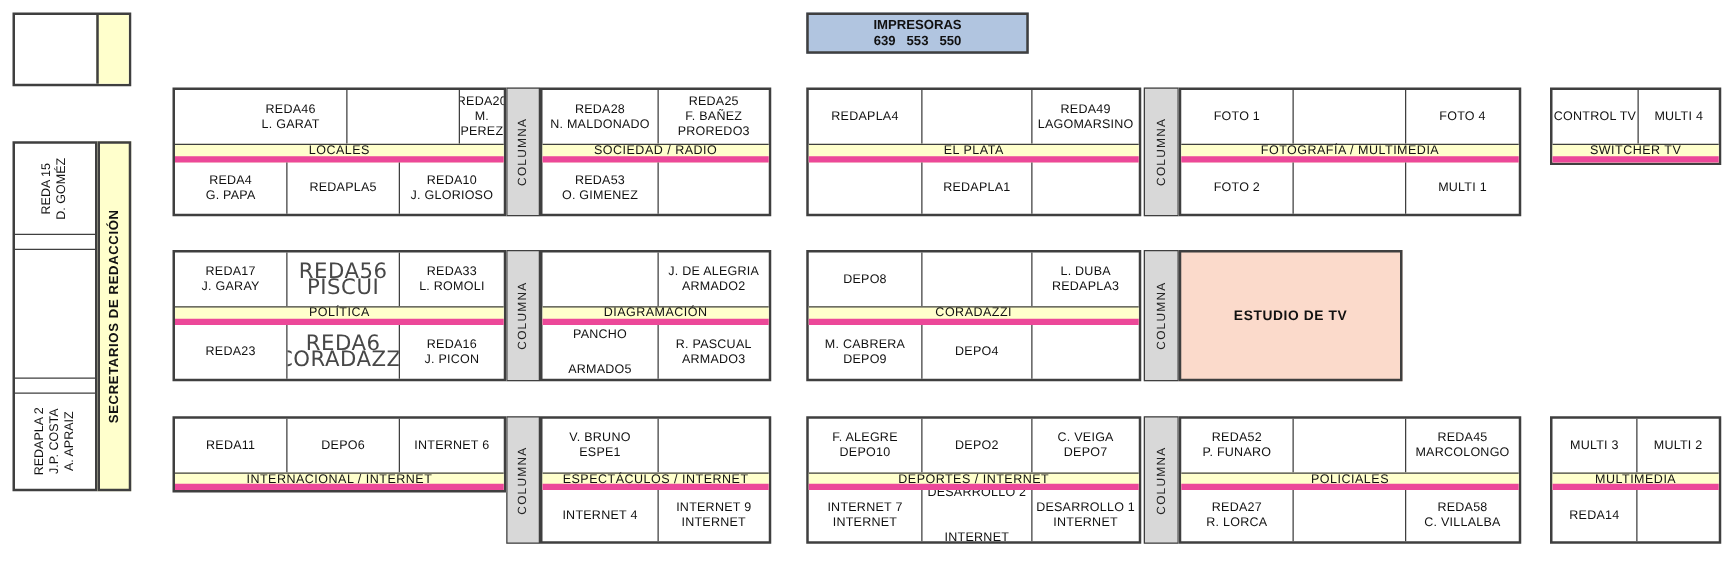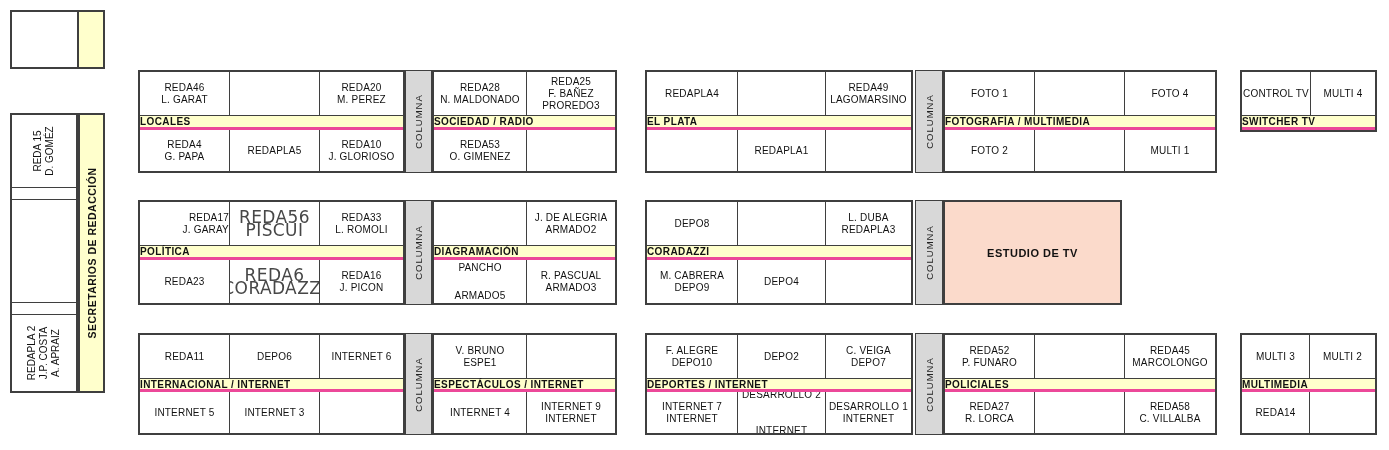--- a/index.html
+++ b/index.html
@@ -9,22 +9,22 @@
   
   .desk-block{position:absolute;box-sizing:border-box;border:2px solid #3f3f3f;background:#fff;
     display:flex;flex-direction:column;}
   .cell-row{display:flex;flex:0 0 auto;}
   .desk-cell{box-sizing:border-box;border-left:1px solid #3f3f3f;display:flex;flex-direction:column;
     align-items:center;justify-content:center;text-align:center;font-size:10px;line-height:12px;
     letter-spacing:.2px;overflow:hidden;}
   .desk-cell:first-child{border-left:none;}
   .desk-cell.alt{font-family:"DejaVu Sans",sans-serif;font-size:17px;line-height:13px;color:#474747;letter-spacing:.4px;}
   .section-band{flex:0 0 auto;box-sizing:border-box;background:var(--band,#FFFFCC);
-    border-top:1px solid #3f3f3f;border-bottom:3px solid #ec4899;display:flex;align-items:center;
-    font-weight:bold;font-size:10px;letter-spacing:.4px;}
+    border-top:1px solid #3f3f3f;border-bottom:5px solid #ec4899;display:flex;align-items:center;
+    justify-content:center;font-weight:normal;font-size:10px;letter-spacing:.4px;}
 
   
   .pillar{position:absolute;box-sizing:border-box;background:var(--pillar,#D8D8D8);
     border:1px solid #3f3f3f;display:flex;align-items:center;justify-content:center;overflow:visible;}
   .vtext{transform:rotate(-90deg);white-space:nowrap;font-size:9.5px;letter-spacing:1px;color:#222;}
 
   
   .corner-box{position:absolute;left:10px;top:10px;width:95px;height:59px;box-sizing:border-box;
     border:2px solid #3f3f3f;background:#fff;}
   .corner-yellow{position:absolute;right:0;top:0;bottom:0;width:26px;background:var(--band,#FFFFCC);
@@ -75,20 +75,24 @@
           <div>J.P. COSTA</div>
           <div>A. APRAIZ</div>
         </div>
       </div>
     </div>
 
   <div class="secretarios-strip">
     <span class="vtext">SECRETARIOS DE REDACCIÓN</span>
   </div>
 
+  <div class="printers">
+    <span>IMPRESORAS</span>
+    <span class="nums">639   553   550</span>
+  </div>
 
   <div class="studio">
     <span>ESTUDIO DE TV</span>
   </div>
 
 <div class="pillar" style="left: 405px; top: 70px; width: 27px; height: 103px;">
       <span class="vtext">COLUMNA</span>
     </div>
     <div class="pillar" style="left: 405px; top: 200px; width: 27px; height: 105px;">
       <span class="vtext">COLUMNA</span>
@@ -99,21 +103,21 @@
     <div class="pillar" style="left: 915px; top: 70px; width: 28px; height: 103px;">
       <span class="vtext">COLUMNA</span>
     </div>
     <div class="pillar" style="left: 915px; top: 200px; width: 28px; height: 105px;">
       <span class="vtext">COLUMNA</span>
     </div>
     <div class="pillar" style="left: 915px; top: 333px; width: 28px; height: 102px;">
       <span class="vtext">COLUMNA</span>
     </div>
     <div class="desk-block" style="left: 138px; top: 70px; width: 267px;">
-      <div class="cell-row" style="height: 43px;">
+      <div class="cell-row" style="height: 43px; padding-left: 48px;">
         <div class="desk-cell" style="width: 89px; flex: 0 0 auto;">
           <span>REDA46</span>
           <span>L. GARAT</span>
         </div>
         <div class="desk-cell" style="width: 90px; flex: 0 0 auto;"></div>
         <div class="desk-cell" style="flex: 1 1 auto;">
           <span>REDA20</span>
           <span>M. PEREZ</span>
         </div>
       </div>
@@ -210,21 +214,21 @@
         <div class="desk-cell" style="flex: 1 1 auto;">
           <span>MULTI 4</span>
         </div>
       </div>
       <div class="section-band" style="height: 15px;">
         <span>SWITCHER TV</span>
       </div>
     </div>
     <div class="desk-block" style="left: 138px; top: 200px; width: 267px;">
       <div class="cell-row" style="height: 43px;">
-        <div class="desk-cell" style="width: 89px; flex: 0 0 auto; align-items: flex-end;">
+        <div class="desk-cell" style="width: 89px; flex: 0 0 auto;">
           <span>REDA17</span>
           <span>J. GARAY</span>
         </div>
         <div class="desk-cell alt" style="width: 90px; flex: 0 0 auto;">
           <span>REDA56</span>
           <span>PISCUI</span>
         </div>
         <div class="desk-cell" style="flex: 1 1 auto;">
           <span>REDA33</span>
           <span>L. ROMOLI</span>
@@ -302,29 +306,20 @@
         <div class="desk-cell" style="width: 90px; flex: 0 0 auto;">
           <span>DEPO6</span>
         </div>
         <div class="desk-cell" style="flex: 1 1 auto;">
           <span>INTERNET 6</span>
         </div>
       </div>
       <div class="section-band" style="height: 14px;">
         <span>INTERNACIONAL / INTERNET</span>
       </div>
-      <div class="cell-row" style="height: 41px;">
-        <div class="desk-cell" style="width: 89px; flex: 0 0 auto;">
-          <span>INTERNET 5</span>
-        </div>
-        <div class="desk-cell" style="width: 90px; flex: 0 0 auto;">
-          <span>INTERNET 3</span>
-        </div>
-        <div class="desk-cell" style="flex: 1 1 auto;"></div>
-      </div>
     </div>
     <div class="desk-block" style="left: 432px; top: 333px; width: 185px;">
       <div class="cell-row" style="height: 43px;">
         <div class="desk-cell" style="width: 92px; flex: 0 0 auto;">
           <span>V. BRUNO</span>
           <span>ESPE1</span>
         </div>
         <div class="desk-cell" style="flex: 1 1 auto; gap: 44px;">
           <span>P. GARAY</span>
           <span>ESPE2</span>

